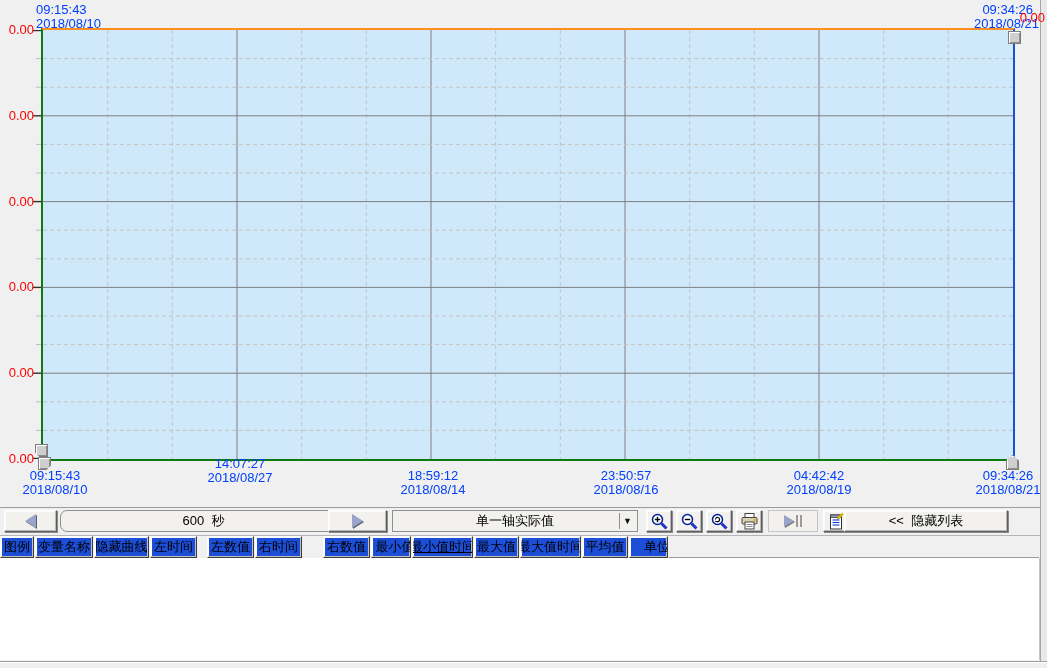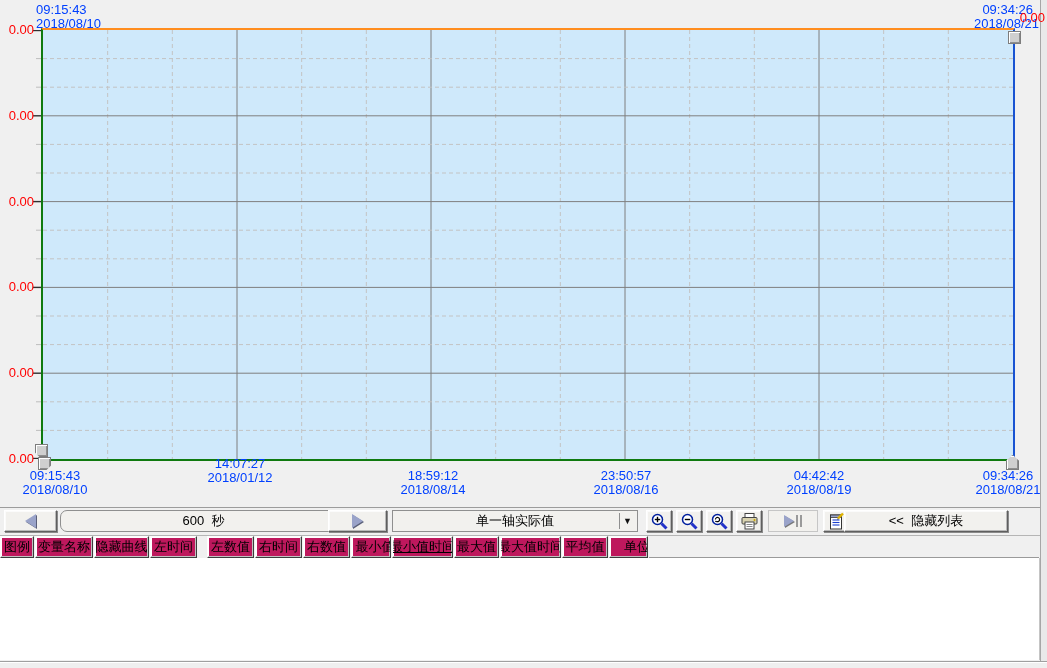--- a/index.html
+++ b/index.html
@@ -38,21 +38,21 @@
             filter:drop-shadow(1px 1px 0 #5a5f78);}
   .combo-arrow{position:absolute;right:2px;top:2px;bottom:2px;width:15px;border-left:1px solid #8f8f8f;
             display:flex;align-items:center;justify-content:center;font-size:9px;color:#111;}
   .playwrap{display:flex;align-items:center;gap:2px;}
   .play-tri{width:0;height:0;border:6px solid transparent;border-left:10px solid #9aa3c9;border-right:none;
             filter:drop-shadow(1px 1px 0 #777);}
   .play-bar{width:2px;height:12px;background:#9a9a9a;}
 
   
   #table-header{position:absolute;left:0;top:536px;width:1039px;height:22px;display:flex;}
-  .hcell{box-sizing:border-box;height:22px;margin-right:1px;background:#be185d;
+  .hcell{box-sizing:border-box;height:22px;margin-right:1px;background:#1d4ed8;
          border:1px solid;border-color:#fdfdfd #3c3c3c #3c3c3c #fdfdfd;
          box-shadow:inset -1px -1px 0 #c0c0c0, inset 1px 1px 0 #ffffff;
          display:flex;align-items:center;justify-content:center;white-space:nowrap;overflow:hidden;}
   .hfill{flex:1;box-sizing:border-box;border-bottom:1px solid #9a9a9a;background:#f0f0f0;}
   #list-area{position:absolute;left:0;top:558px;width:1039px;height:102px;background:#ffffff;
          border-right:2px solid #c5c5c5;}
 
   
   #right-strip{position:absolute;left:1040px;top:0;width:7px;height:668px;background:#e9e9e9;
          border-left:1px solid #a6a6a6;}
@@ -135,21 +135,21 @@
       <div class="ylab" style="top: 365px;">0.00</div>
       <div class="ylab" style="top: 451px;">0.00</div>
     </div>
   <div id="xlabels">
       <div class="xlab" style="left: 0px; top: 469px;">
         <div>09:15:43</div>
         <div>2018/08/10</div>
       </div>
       <div class="xlab" style="left: 185px; top: 457px;">
         <div>14:07:27</div>
-        <div>2018/01/12</div>
+        <div>2018/08/27</div>
       </div>
       <div class="xlab" style="left: 378px; top: 469px;">
         <div>18:59:12</div>
         <div>2018/08/14</div>
       </div>
       <div class="xlab" style="left: 571px; top: 469px;">
         <div>23:50:57</div>
         <div>2018/08/16</div>
       </div>
       <div class="xlab" style="left: 764px; top: 469px;">
@@ -240,21 +240,21 @@
     <div class="btn3d" style="left:844px;width:164px;white-space:pre;">&lt;&lt;  隐藏列表</div>
   </div>
 
   <div id="table-header">
       <div class="hcell" style="width: 34px; flex: 0 0 auto;">图例</div>
       <div class="hcell" style="width: 58px; flex: 0 0 auto;">变量名称</div>
       <div class="hcell" style="width: 55px; flex: 0 0 auto;">隐藏曲线</div>
       <div class="hcell" style="width: 47px; flex: 0 0 auto;">左时间</div>
       <div class="hcell" style="width: 47px; flex: 0 0 auto; margin-left: 9px;">左数值</div>
       <div class="hcell" style="width: 47px; flex: 0 0 auto;">右时间</div>
-      <div class="hcell" style="width: 47px; flex: 0 0 auto;">右数值</div>
+      <div class="hcell" style="width: 47px; flex: 0 0 auto; margin-left: 20px;">右数值</div>
       <div class="hcell" style="width: 40px; flex: 0 0 auto; padding-left: 8px;">最小值</div>
       <div class="hcell" style="width: 61px; flex: 0 0 auto; text-decoration: underline;">最小值时间</div>
       <div class="hcell" style="width: 45px; flex: 0 0 auto;">最大值</div>
       <div class="hcell" style="width: 61px; flex: 0 0 auto;">最大值时间</div>
       <div class="hcell" style="width: 46px; flex: 0 0 auto;">平均值</div>
       <div class="hcell" style="width: 39px; flex: 0 0 auto; padding-left: 17px;">单位</div>
       <div class="hfill"></div>
     </div>
 
   <div id="list-area"></div>

